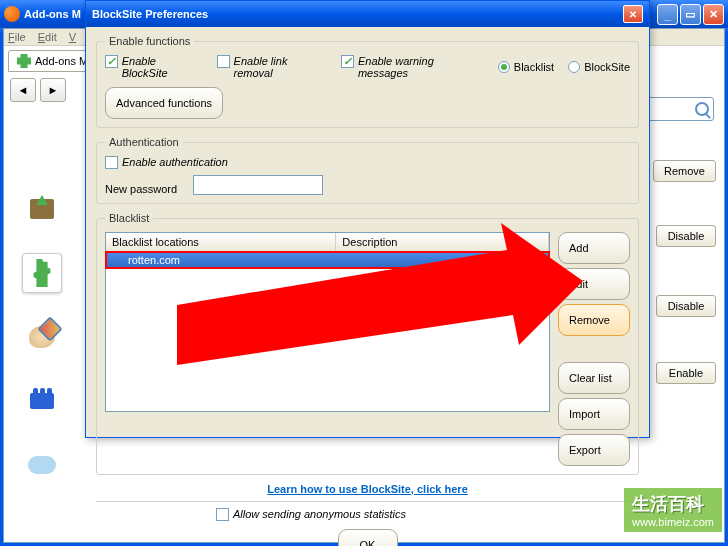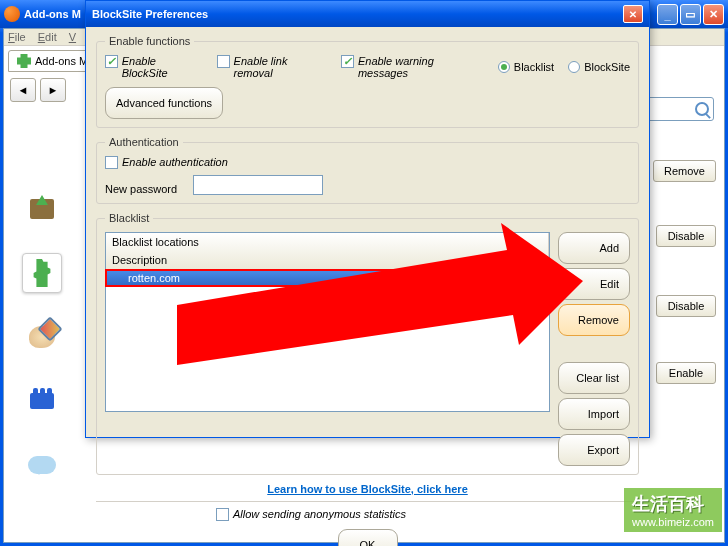--- a/index.html
+++ b/index.html
@@ -51,27 +51,27 @@
 .cb-box.checked:after { content: '✓'; }
 .rb { display: inline-flex; align-items: center; gap: 4px; }
 .rb-dot { width: 12px; height: 12px; border: 1px solid #7b9ebd; border-radius: 50%; background: #fff; display: flex; align-items: center; justify-content: center; }
 .rb-dot.sel:after { content: ''; width: 6px; height: 6px; background: #4caf50; border-radius: 50%; }
 .btn { border: 1px solid #aca899; background: linear-gradient(#fff, #ece9d8); border-radius: 9px; padding: 9px 10px; cursor: pointer; }
 .auth-row { display: flex; align-items: flex-end; gap: 16px; margin-top: 4px; }
 .pw-input { width: 130px; height: 20px; border: 1px solid #7b9ebd; background: #fff; padding: 0 4px; }
 
 .blacklist-area { display: flex; gap: 8px; }
 .list-box { flex: 1; border: 1px solid #7b9ebd; background: #fff; height: 180px; }
-.list-hdr { display: flex; background: linear-gradient(#fff, #ece9d8); border-bottom: 1px solid #d4d0c8; flex-direction: column; }
+.list-hdr { display: flex; background: linear-gradient(#fff, #ece9d8); border-bottom: 1px solid #d4d0c8; }
 .list-hdr > div { padding: 3px 6px; border-right: 1px solid #d4d0c8; }
 .col-loc { flex: 0 0 52%; }
 .col-desc { flex: 1; }
 .list-row { background: linear-gradient(#4a8ce8, #316ac5); color: #fff; padding: 2px 22px; outline: 2px solid #ff0000; outline-offset: -1px; }
 .btn-col { display: flex; flex-direction: column; gap: 4px; width: 72px; }
-.btn-col .btn { text-align: right; }
+.btn-col .btn { text-align: left; }
 .btn.highlight { border: 1px solid #e8a33d; background: linear-gradient(#fff4e0, #ffe4b3); }
 .spacer { height: 18px; }
 
 .footer { text-align: center; margin-top: 8px; }
 .wips { font-size: 28px; font-weight: bold; }
 .wips .w { color: #0066b3; }
 .wips .dot { color: #7ac142; }
 .learn-link { color: #0066cc; text-decoration: underline; font-weight: bold; display: block; margin: 2px 0 6px; }
 .ok-row { border-top: 1px solid #d4d0c8; padding-top: 6px; display: flex; justify-content: flex-end; gap: 8px; align-items: center; flex-direction: column; }
 .ok-row .cb { margin-right: auto; margin-left: 120px; }

